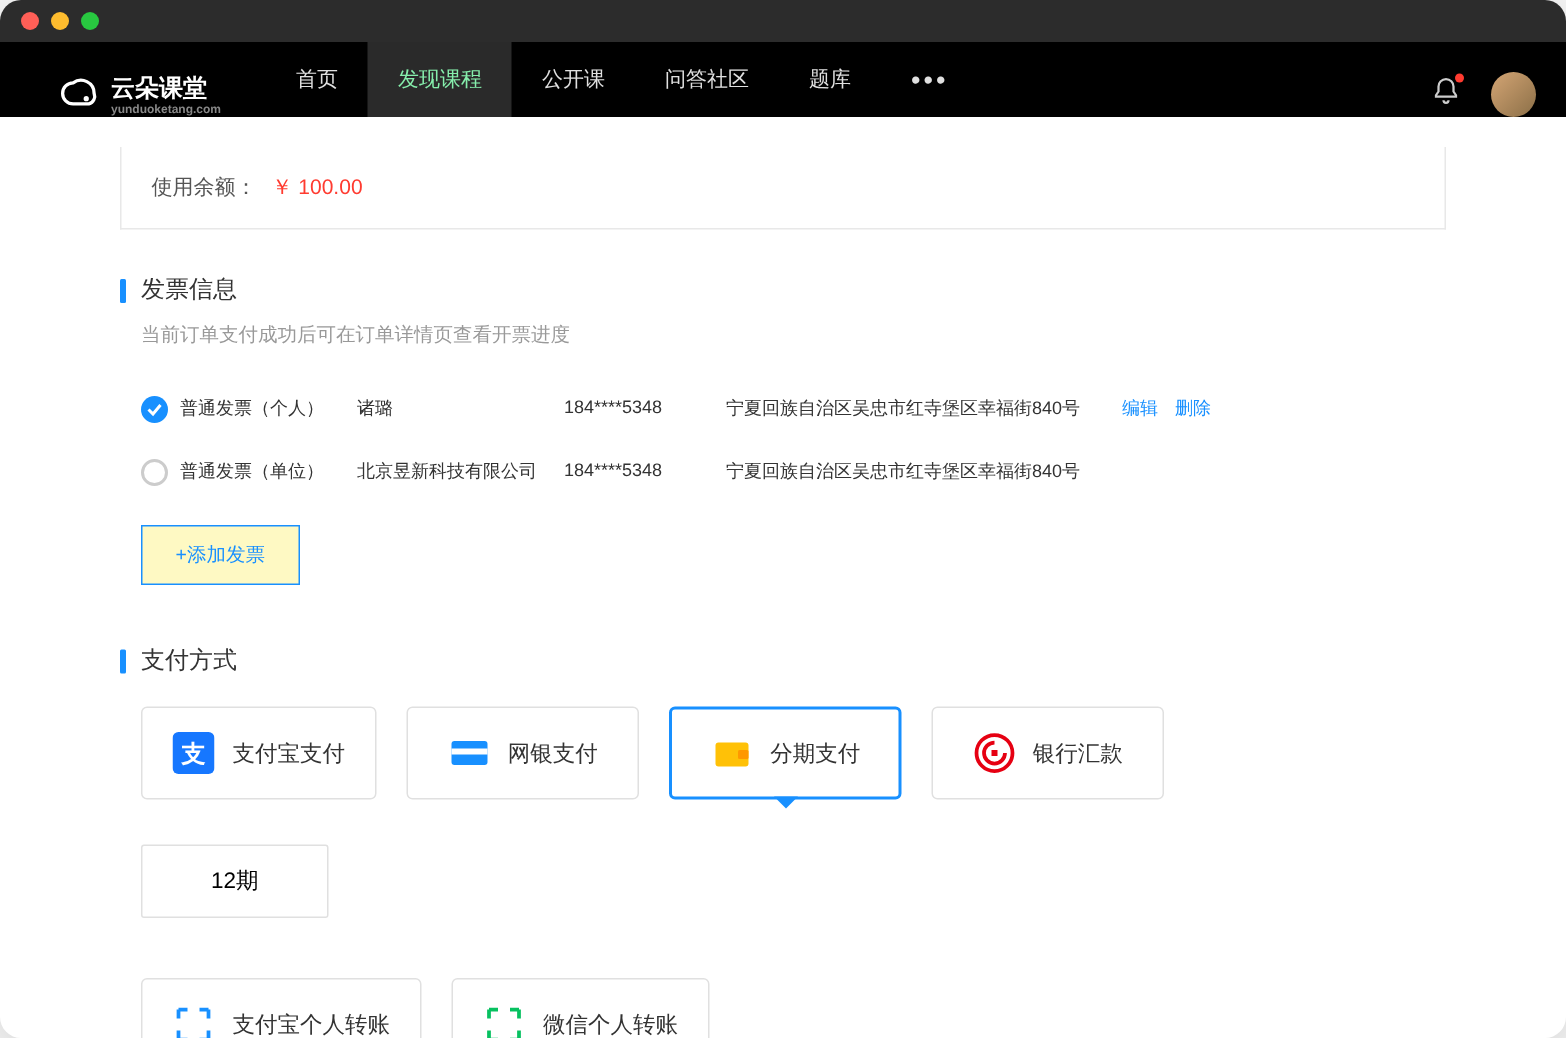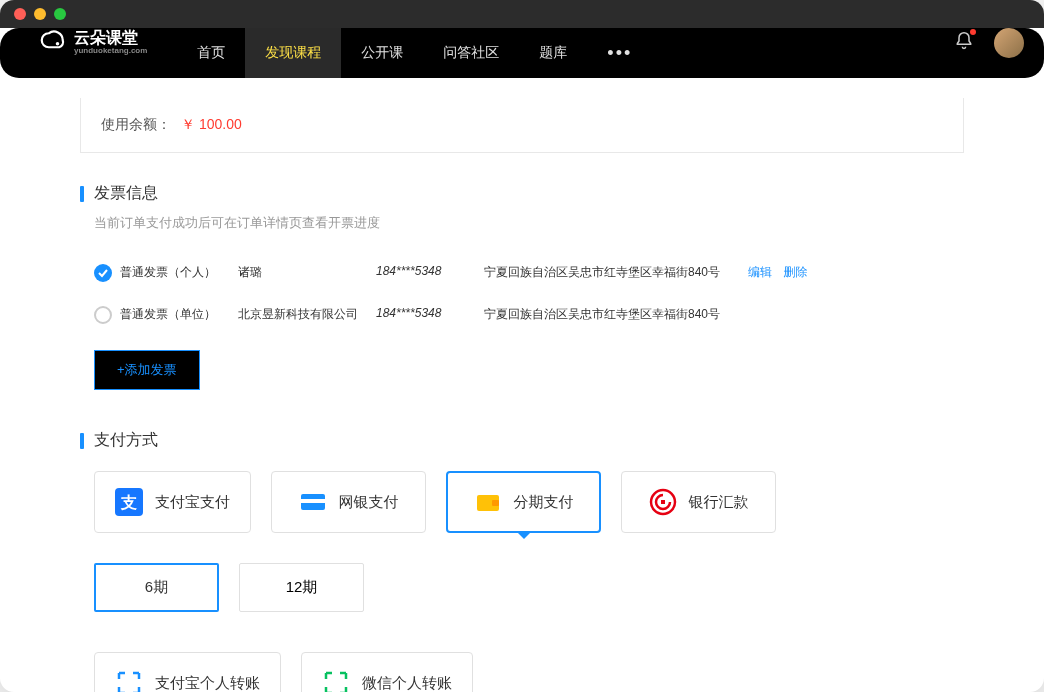--- a/index.html
+++ b/index.html
@@ -31,23 +31,22 @@
     .traffic-light {
       width: 12px; height: 12px; border-radius: 50%;
     }
     .tl-red { background: #ff5f57; }
     .tl-yellow { background: #febc2e; }
     .tl-green { background: #28c840; }
     .navbar {
       height: 50px;
       background: #000;
       display: flex;
-      align-items: flex-start;
+      align-items: flex-end;
       padding: 0 20px 0 40px;
-      border-radius: 19px;
     }
     .logo {
       display: flex;
       align-items: center;
       gap: 6px;
       color: #fff;
       font-weight: bold;
       margin-right: 30px;
     }
     .logo-icon {
@@ -64,21 +63,21 @@
       color: #e0e0e0;
       font-size: 14px;
       padding: 0 20px;
       display: flex;
       align-items: center;
       cursor: pointer;
       height: 100%;
     }
     .nav-item.active {
       background: #2a2a2a;
-      color: #fde047;
+      color: #86efac;
     }
     .nav-dots {
       color: #e0e0e0;
       padding: 0 20px;
       display: flex;
       align-items: center;
       font-size: 18px;
       letter-spacing: 2px;
       cursor: pointer;
     }
@@ -161,30 +160,30 @@
       cursor: pointer;
     }
     .radio.checked {
       background: #1890ff;
     }
     .radio.unchecked {
       border: 2px solid #ccc;
     }
     .invoice-type { width: 110px; }
     .invoice-name { width: 130px; }
-    .invoice-phone { width: 100px; font-style: italic; }
+    .invoice-phone { width: 100px; }
     .invoice-addr { flex: 0 0 auto; }
     .invoice-actions { color: #1890ff; margin-left: 20px; }
     .invoice-action { cursor: pointer; margin-right: 8px; }
     .add-invoice-btn {
       border: 1px solid #1890ff;
       color: #1890ff;
       padding: 10px 22px;
       font-size: 13px;
-      background: #000000;
+      background: #fef9c3;
       cursor: pointer;
       margin: 14px 0 0 14px;
       display: inline-block;
     }
     .payment-section { margin-top: 40px; }
     .payment-methods {
       display: flex;
       gap: 20px;
       padding-left: 14px;
       margin-top: 20px;
@@ -384,21 +383,20 @@
                 <circle cx="14" cy="14" r="12" fill="none" stroke="#e60012" stroke-width="2.5"></circle>
                 <path d="M14 7 a7 7 0 1 0 7 7" fill="none" stroke="#e60012" stroke-width="2.5"></path>
                 <rect x="12" y="12" width="4" height="4" fill="#e60012"></rect>
               </svg>
           </div>
           <span>银行汇款</span>
         </div>
       </div>
 
       <div class="period-options">
-        <div class="period-card selected">6期</div>
         <div class="period-card">12期</div>
       </div>
 
       <div class="transfer-methods">
         <div class="transfer-card">
           <div class="pay-icon">
             <svg width="26" height="26" viewBox="0 0 26 26">
                 <path d="M3 3h6M3 3v6M23 3h-6M23 3v6M3 23h6M3 23v-6M23 23h-6M23 23v-6" stroke="#1890ff" stroke-width="2.5" fill="none"></path>
               </svg>
           </div>

